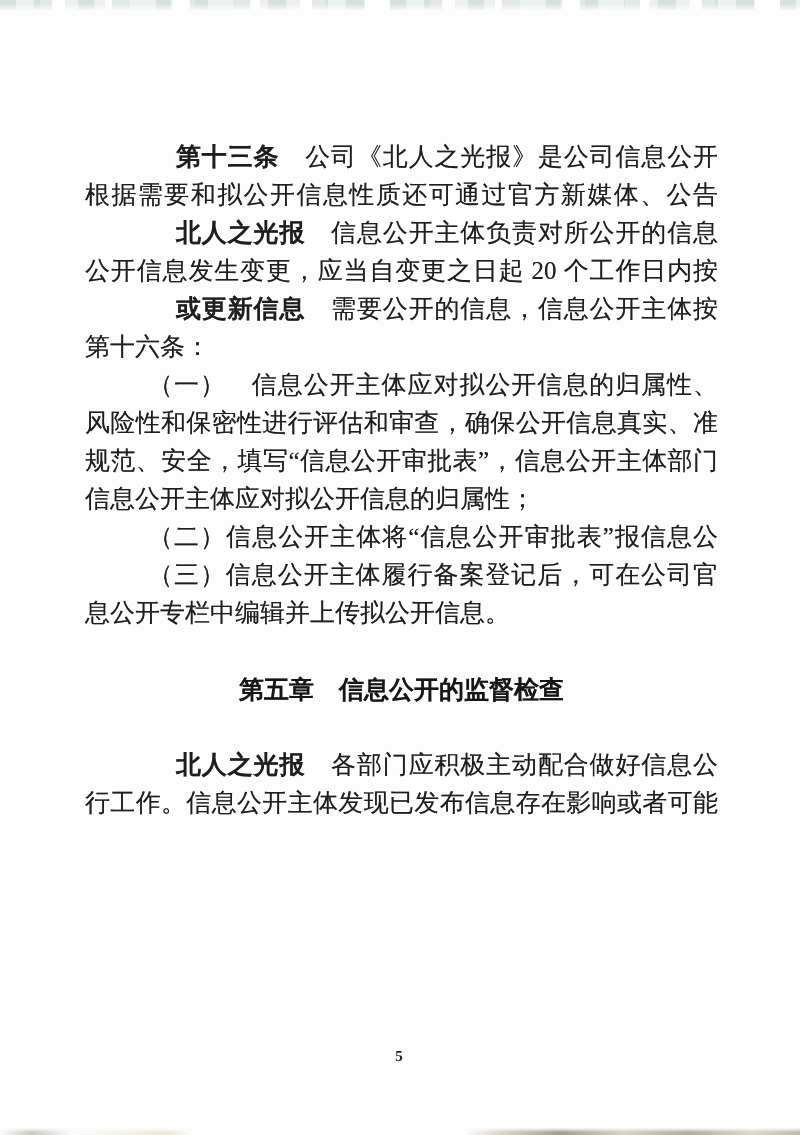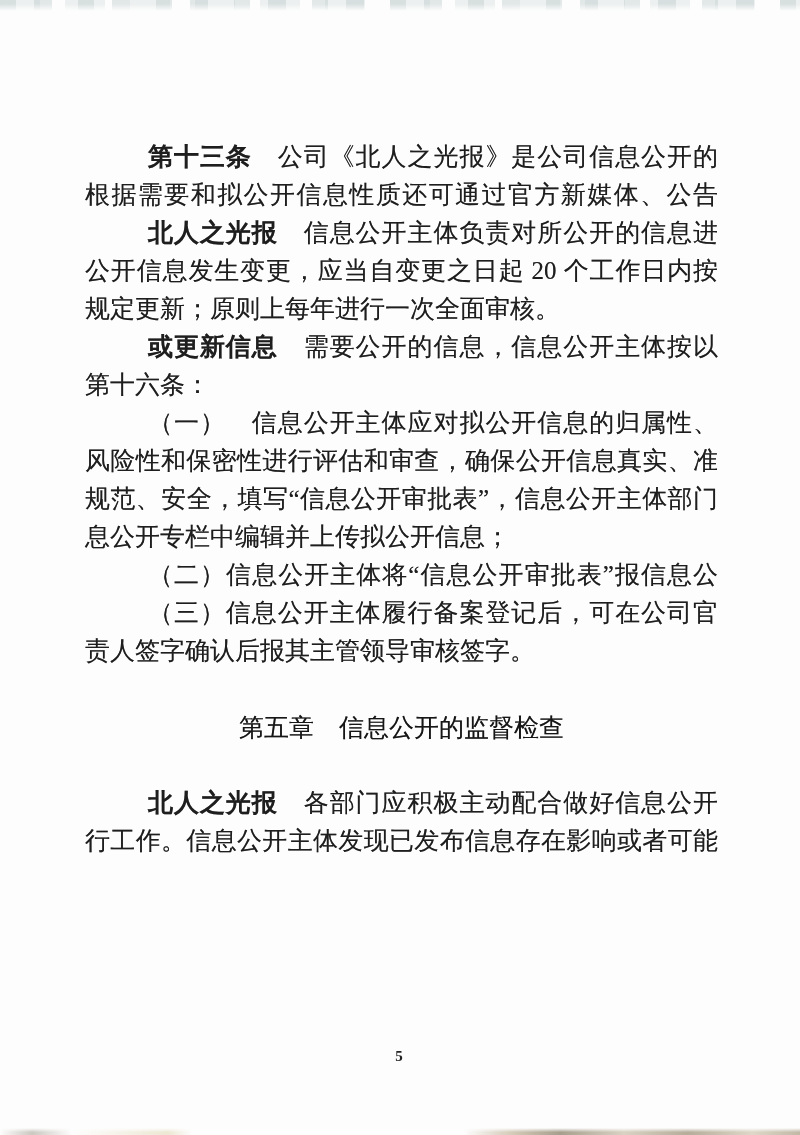--- a/index.html
+++ b/index.html
@@ -74,28 +74,28 @@
     text-align: justify;
     text-align-last: left;
   }
   .line.j {
     white-space: normal;
     text-align: justify;
     text-align-last: justify;
     overflow: hidden;
   }
   .line.indent { padding-left: 63px; }
-  .lead { font-weight: 600; }
+  .lead { font-weight: 600; margin-left: 28px; }
   .heading {
     margin: 38px 0;
     height: 38px;
     line-height: 38px;
     text-align: center;
     font-family: "Liberation Sans", "DejaVu Sans", sans-serif;
-    font-weight: 400;
+    font-weight: 700;
     font-size: 25px;
     color: #161616;
   }
   .page-number {
     position: absolute;
     top: 1048px;
     left: 0;
     width: 798px;
     text-align: center;
     font-size: 15px;
@@ -111,38 +111,37 @@
   <div class="scan-top"></div>
 
   <div class="doc" id="doc">
       <div class="paragraph">
         <div class="line j indent"><span class="lead">第十三条</span>　公司《北人之光报》是公司信息公开的主要载体，</div>
         <div class="line j">根据需要和拟公开信息性质还可通过官方新媒体、公告栏、公</div>
       </div>
       <div class="paragraph">
         <div class="line j indent"><span class="lead">北人之光报</span>　信息公开主体负责对所公开的信息进行更新。若</div>
         <div class="line j">公开信息发生变更，应当自变更之日起 20 个工作日内按照相关</div>
-        <div class="line">规定更新；原则上每年进行一次全面审核。</div>
       </div>
       <div class="paragraph">
         <div class="line j indent"><span class="lead">或更新信息</span>　需要公开的信息，信息公开主体按以下程序公开</div>
         <div class="line">第十六条：</div>
       </div>
       <div class="paragraph">
         <div class="line j indent">（一）　信息公开主体应对拟公开信息的归属性、一致性、</div>
         <div class="line j">风险性和保密性进行评估和审查，确保公开信息真实、准确、</div>
         <div class="line j">规范、安全，填写“信息公开审批表”，信息公开主体部门负</div>
-        <div class="line">息公开专栏中编辑并上传拟公开信息；</div>
+        <div class="line">信息公开主体应对拟公开信息的归属性；</div>
       </div>
       <div class="paragraph">
         <div class="line j indent">（二）信息公开主体将“信息公开审批表”报信息公开工</div>
       </div>
       <div class="paragraph">
         <div class="line j indent">（三）信息公开主体履行备案登记后，可在公司官网等信</div>
-        <div class="line">责人签字确认后报其主管领导审核签字。</div>
+        <div class="line">息公开专栏中编辑并上传拟公开信息。</div>
       </div>
       <div class="heading">第五章　信息公开的监督检查</div>
       <div class="paragraph">
         <div class="line j indent"><span class="lead">北人之光报</span>　各部门应积极主动配合做好信息公开的日常运</div>
         <div class="line j">行工作。信息公开主体发现已发布信息存在影响或者可能影响</div>
       </div>
     </div>
 
   <div class="page-number">5</div>
 

